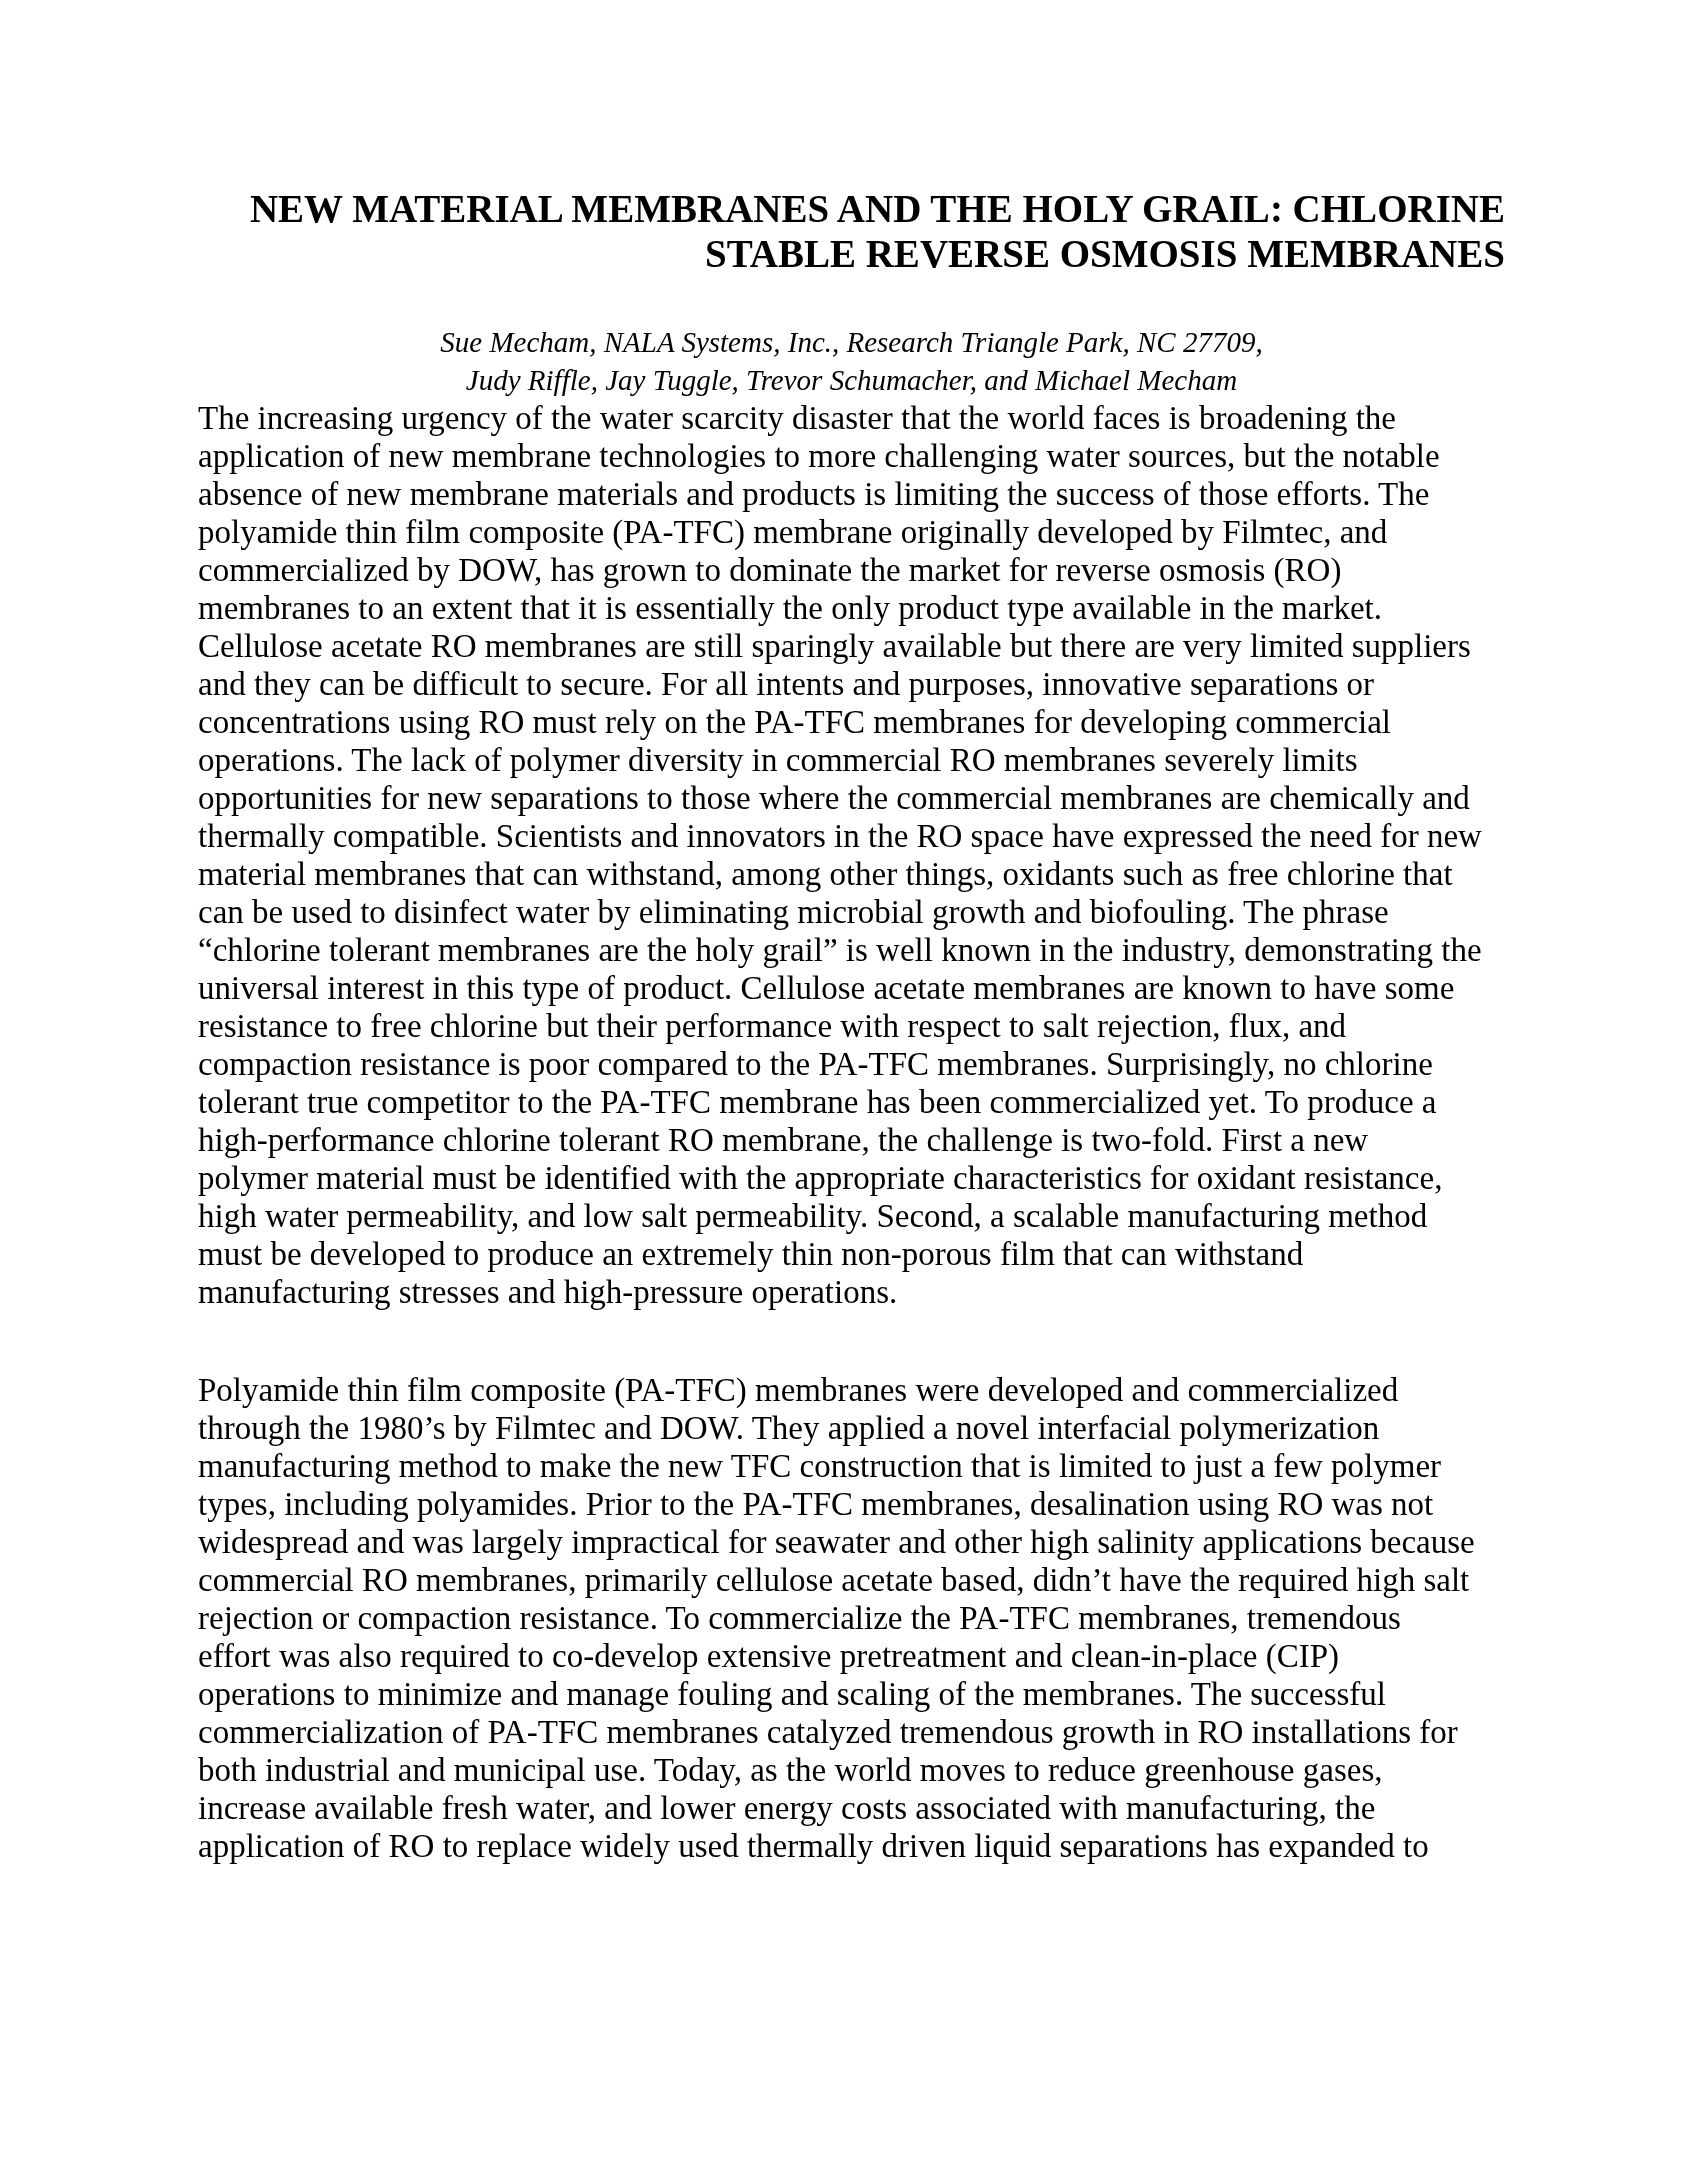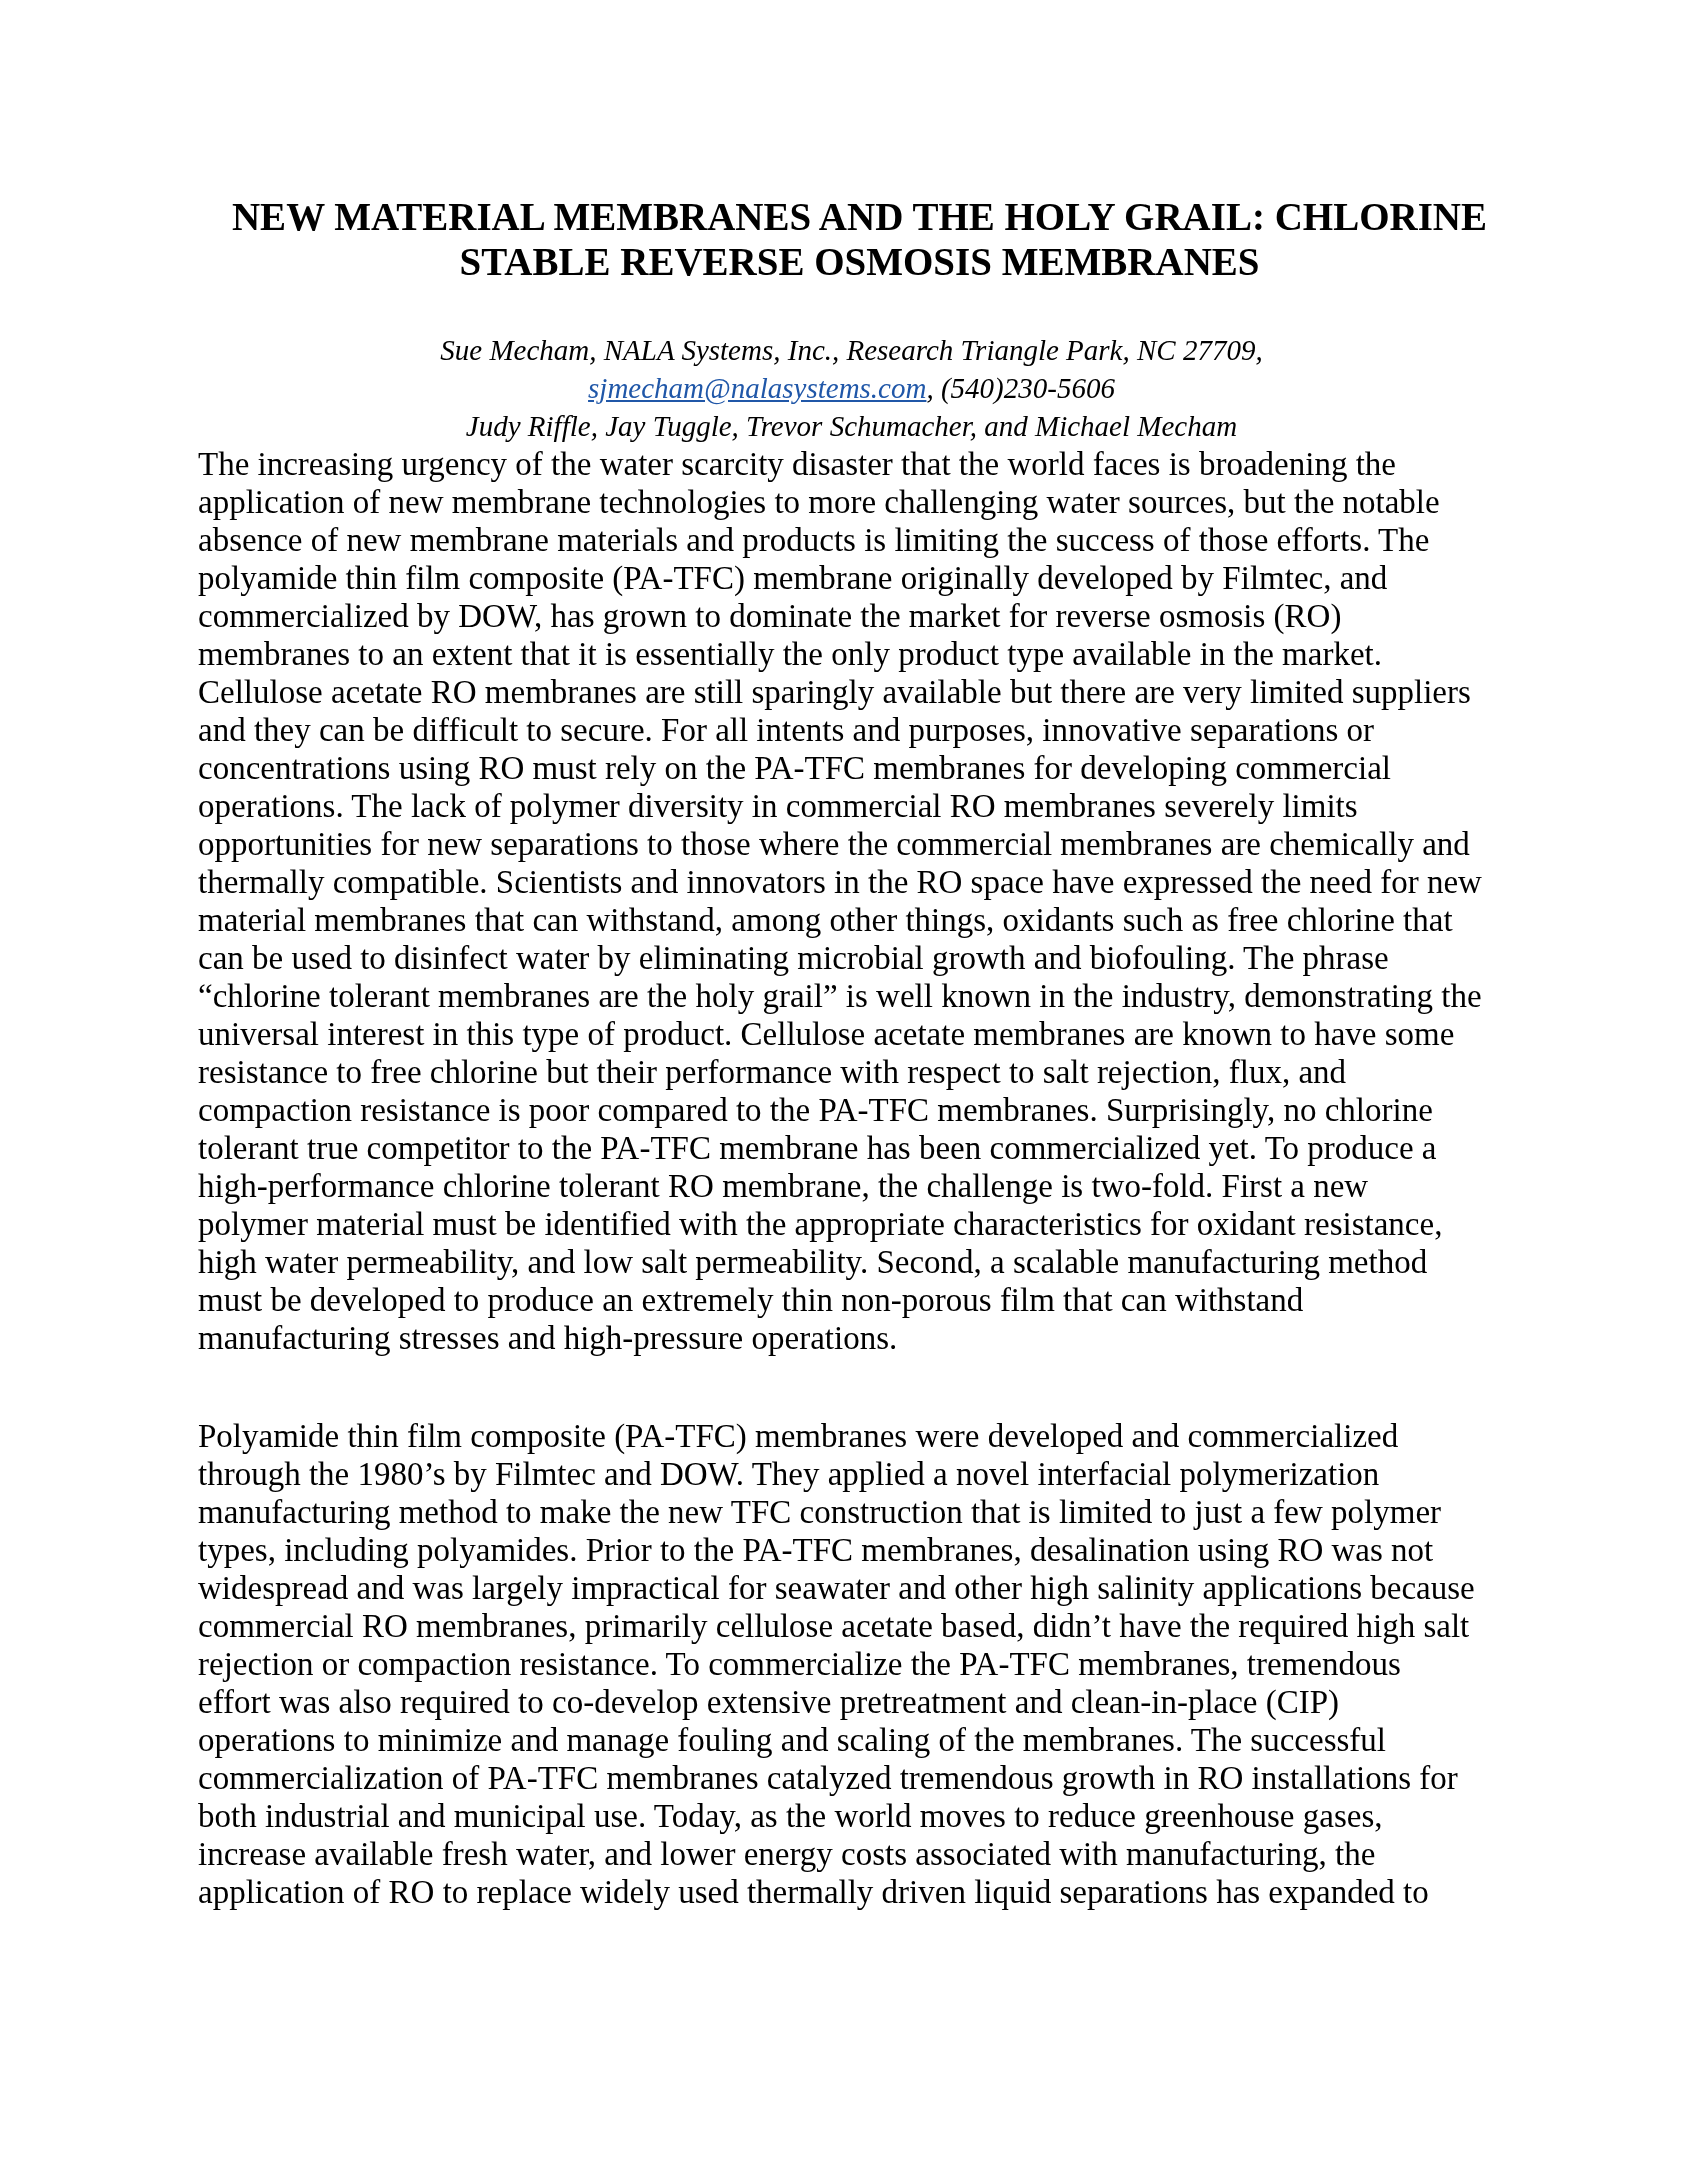--- a/index.html
+++ b/index.html
@@ -10,26 +10,26 @@
   }
   .page {
     position: relative;
     width: 1683px; height: 2178px;
     box-sizing: border-box;
     padding: 186px 178px 0 198px;
     background: #ffffff;
     color: #000000;
   }
   .title {
-    margin: 8px;
+    margin: 0;
     width: 1307px;
     font-size: 39px;
     line-height: 45px;
     font-weight: bold;
-    text-align: center;
+    text-align: right;
     white-space: pre-line;
     color: #000000;
   }
   .authors {
     margin-top: 47px;
     width: 1307px;
     text-align: center;
     font-style: italic;
     font-size: 29px;
     line-height: 38px;
@@ -56,21 +56,20 @@
 </head>
 <body>
 
 <div class="page">
 
   <h1 class="title">NEW MATERIAL MEMBRANES AND THE HOLY GRAIL: CHLORINE
 STABLE REVERSE OSMOSIS MEMBRANES</h1>
 
   <div class="authors">
     <div class="author-line">Sue Mecham, NALA Systems, Inc., Research Triangle Park, NC 27709,</div>
-    <div class="author-line"><a class="email-link" href="#">sjmecham@nalasystems.com</a><span>, (540)230-5606</span></div>
     <div class="author-line">Judy Riffle, Jay Tuggle, Trevor Schumacher, and Michael Mecham</div>
   </div>
 
   <p class="para para-first">The increasing urgency of the water scarcity disaster that the world faces is broadening the
 application of new membrane technologies to more challenging water sources, but the notable
 absence of new membrane materials and products is limiting the success of those efforts. The
 polyamide thin film composite (PA-TFC) membrane originally developed by Filmtec, and
 commercialized by DOW, has grown to dominate the market for reverse osmosis (RO)
 membranes to an extent that it is essentially the only product type available in the market.
 Cellulose acetate RO membranes are still sparingly available but there are very limited suppliers

